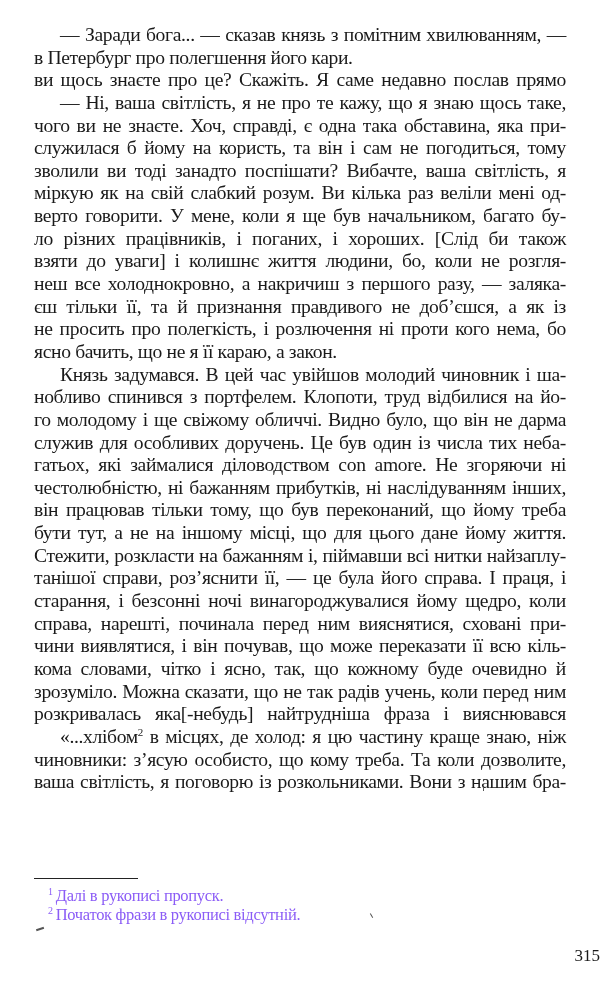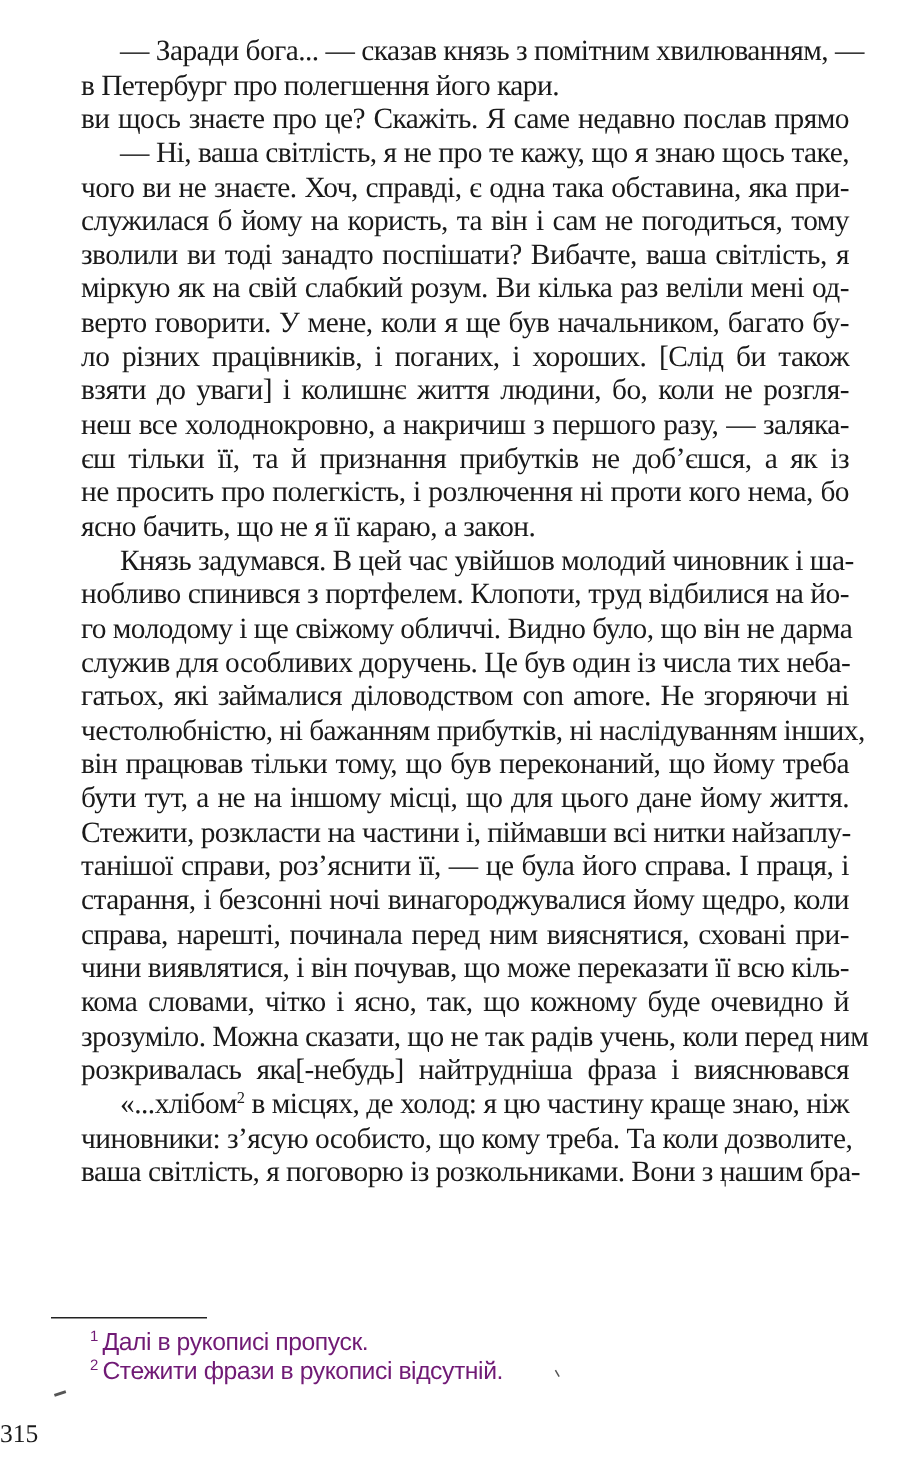--- a/index.html
+++ b/index.html
@@ -3,81 +3,81 @@
 <meta charset="utf-8">
 <style>
   html, body { margin: 0; padding: 0; background: #ffffff; }
   body { width: 600px; height: 984px; position: relative; overflow: hidden; }
   .page {
     position: absolute; left: 34px; top: 24px; width: 532px;
     font-family: "Liberation Serif", "DejaVu Serif", serif;
     font-size: 19.6px; line-height: 22.65px; color: #1a1a1a;
     letter-spacing: -0.35px;
   }
-  .line { display: block; white-space: nowrap; text-align: justify; text-align-last: justify; height: 22.65px; margin-left: 20px; }
+  .line { display: block; white-space: nowrap; text-align: justify; text-align-last: justify; height: 22.65px; }
   .line.last { text-align-last: left; }
   .line.indent { padding-left: 26px; }
   sup { font-size: 11px; line-height: 0; vertical-align: 7px; }
   .footnote-rule { position: absolute; left: 34px; top: 878px; width: 104px; height: 0; border-top: 1.2px solid #222; }
   .footnotes {
-    position: absolute; left: 60px; top: 886px;
-    font-family: Liberation Sans, sans-serif;
-    font-size: 16.5px; line-height: 19px; color: #701a75; letter-spacing: -0.3px;
+    position: absolute; left: 48px; top: 886px;
+    font-family: Liberation Serif, serif;
+    font-size: 16.5px; line-height: 19px; color: #8b5cf6; letter-spacing: -0.3px;
   }
   .footnotes sup { font-size: 10px; vertical-align: 6px; margin-right: 3px; }
   .page-number {
-    position: absolute; left: 0; width: 600px; top: 946px; text-align: left;
+    position: absolute; left: 0; width: 600px; top: 946px; text-align: right;
     font-family: "Liberation Serif", "DejaVu Serif", serif; font-size: 17px; color: #1a1a1a;
   }
   .speck { position: absolute; background: #555; }
 </style>
 </head>
 <body>
 
 <div class="page" id="page-body">
     <span class="line indent"><span>— Заради бога... — сказав князь з помітним хвилюванням, —</span></span>
     <span class="line last"><span>в Петербург про полегшення його кари.</span></span>
     <span class="line"><span>ви щось знаєте про це? Скажіть. Я саме недавно послав прямо</span></span>
     <span class="line indent"><span>— Ні, ваша світлість, я не про те кажу, що я знаю щось таке,</span></span>
     <span class="line"><span>чого ви не знаєте. Хоч, справді, є одна така обставина, яка при-</span></span>
     <span class="line"><span>служилася б йому на користь, та він і сам не погодиться, тому</span></span>
     <span class="line"><span>зволили ви тоді занадто поспішати? Вибачте, ваша світлість, я</span></span>
     <span class="line"><span>міркую як на свій слабкий розум. Ви кілька раз веліли мені од-</span></span>
     <span class="line"><span>верто говорити. У мене, коли я ще був начальником, багато бу-</span></span>
     <span class="line"><span>ло різних працівників, і поганих, і хороших. [Слід би також</span></span>
     <span class="line"><span>взяти до уваги] і колишнє життя людини, бо, коли не розгля-</span></span>
     <span class="line"><span>неш все холоднокровно, а накричиш з першого разу, — заляка-</span></span>
-    <span class="line"><span>єш тільки її, та й признання прибутків не доб’єшся, а як із</span></span>
+    <span class="line"><span>єш тільки її, та й признання правдивого не доб’єшся, а як із</span></span>
     <span class="line"><span>не просить про полегкість, і розлючення ні проти кого нема, бо</span></span>
     <span class="line last"><span>ясно бачить, що не я її караю, а закон.</span></span>
     <span class="line indent"><span>Князь задумався. В цей час увійшов молодий чиновник і ша-</span></span>
     <span class="line"><span>нобливо спинився з портфелем. Клопоти, труд відбилися на йо-</span></span>
     <span class="line"><span>го молодому і ще свіжому обличчі. Видно було, що він не дарма</span></span>
     <span class="line"><span>служив для особливих доручень. Це був один із числа тих неба-</span></span>
     <span class="line"><span>гатьох, які займалися діловодством con amore. Не згоряючи ні</span></span>
     <span class="line"><span>честолюбністю, ні бажанням прибутків, ні наслідуванням інших,</span></span>
     <span class="line"><span>він працював тільки тому, що був переконаний, що йому треба</span></span>
     <span class="line"><span>бути тут, а не на іншому місці, що для цього дане йому життя.</span></span>
-    <span class="line"><span>Стежити, розкласти на частини і, піймавши всі нитки найзаплу-</span></span>
+    <span class="line"><span>Стежити, розкласти на бажанням і, піймавши всі нитки найзаплу-</span></span>
     <span class="line"><span>танішої справи, роз’яснити її, — це була його справа. І праця, і</span></span>
     <span class="line"><span>старання, і безсонні ночі винагороджувалися йому щедро, коли</span></span>
     <span class="line"><span>справа, нарешті, починала перед ним вияснятися, сховані при-</span></span>
     <span class="line"><span>чини виявлятися, і він почував, що може переказати її всю кіль-</span></span>
     <span class="line"><span>кома словами, чітко і ясно, так, що кожному буде очевидно й</span></span>
     <span class="line"><span>зрозуміло. Можна сказати, що не так радів учень, коли перед ним</span></span>
     <span class="line"><span>розкривалась яка[-небудь] найтрудніша фраза і вияснювався</span></span>
     <span class="line indent"><span>«...хлібом</span><sup>2</sup><span> в місцях, де холод: я цю частину краще знаю, ніж</span></span>
     <span class="line"><span>чиновники: з’ясую особисто, що кому треба. Та коли дозволите,</span></span>
     <span class="line"><span>ваша світлість, я поговорю із розкольниками. Вони з нашим бра-</span></span>
   </div>
 
 <div class="footnote-rule"></div>
 
 <div class="footnotes">
   <div><sup>1</sup><span>Далі в рукописі пропуск.</span></div>
-  <div><sup>2</sup><span>Стежити фрази в рукописі відсутній.</span></div>
+  <div><sup>2</sup><span>Початок фрази в рукописі відсутній.</span></div>
 </div>
 
 <div class="page-number">315</div>
 
 <div class="speck" style="left:36px;top:928px;width:8px;height:1.5px;transform:rotate(-18deg);"></div>
 <div class="speck" style="left:371px;top:913px;width:1.2px;height:5px;transform:rotate(-30deg);"></div>
 <div class="speck" style="left:483px;top:787px;width:1.2px;height:4px;"></div>
 
 </body></html>

